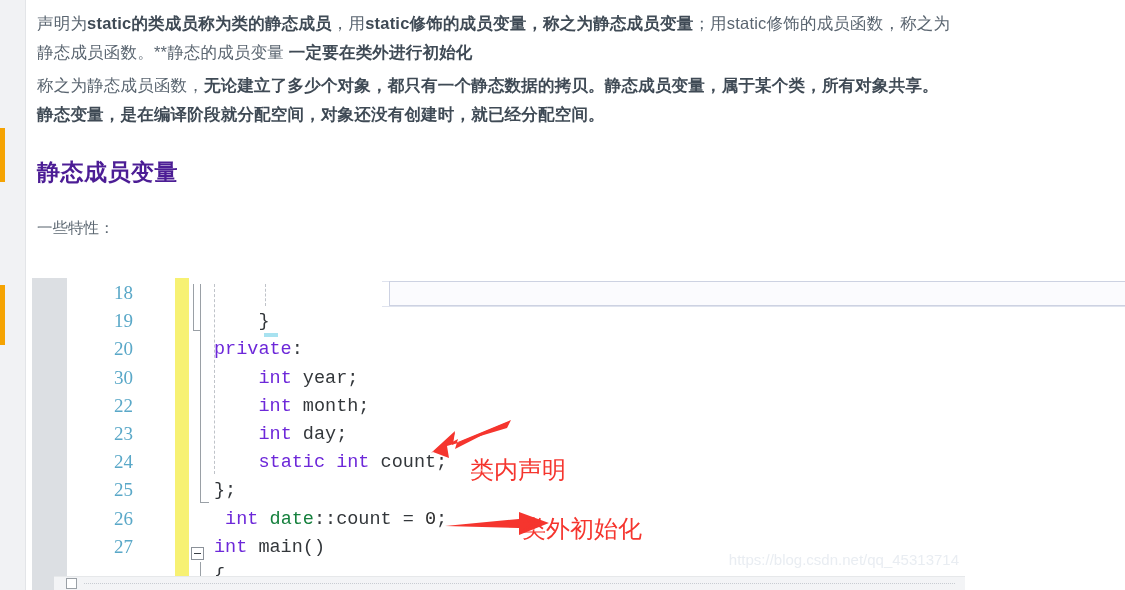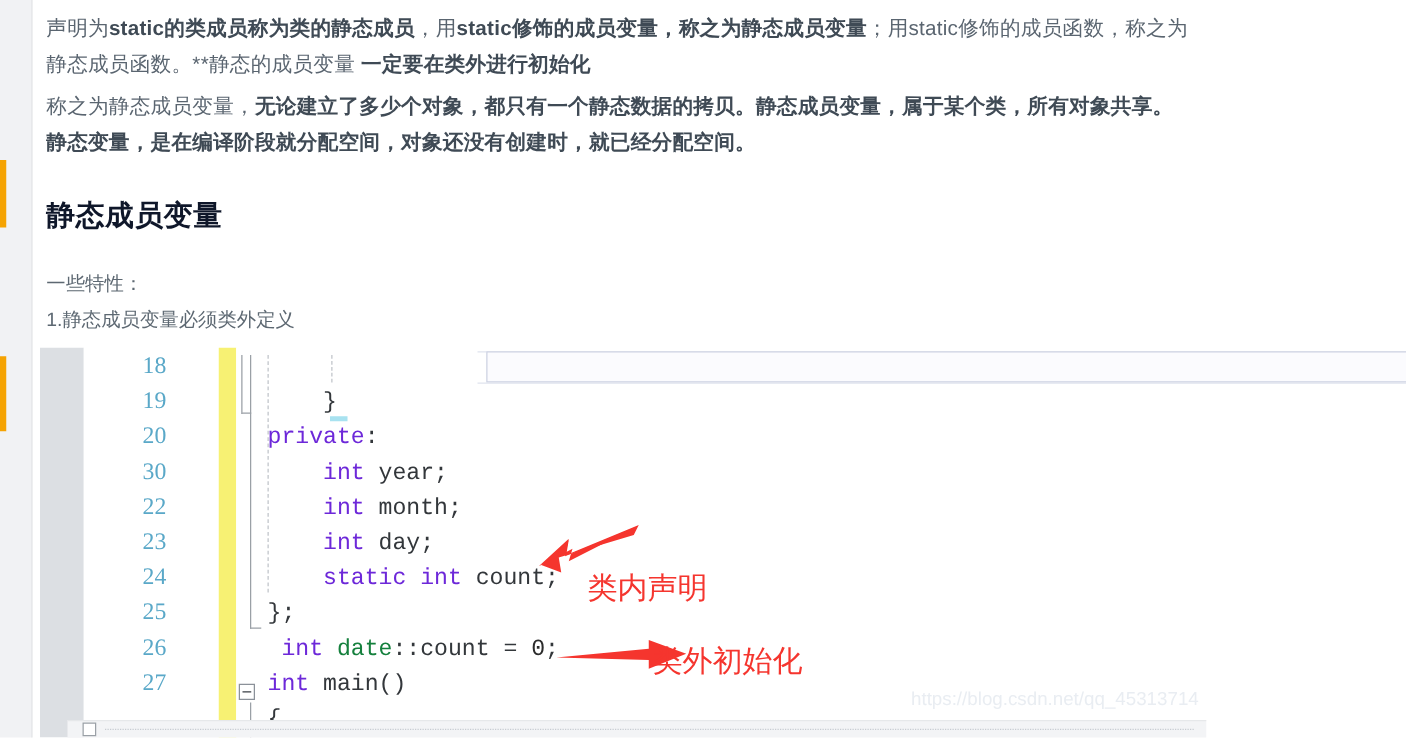--- a/index.html
+++ b/index.html
@@ -49,21 +49,21 @@
     padding: 0 10px 0 10px;
     letter-spacing: 0.2px;
   }
   #para-1 { padding-top: 9px; }
   #para-2 { padding-top: 4px; }
 
   .para b { color: #3f4a55; font-weight: bold; }
 
   h2#section-heading {
     font-size: 23px;
-    color: #0f172a;
+    color: #4c1d95;
     font-weight: bold;
     margin: 0;
     padding: 28px 10px 0 10px;
     letter-spacing: 0.5px;
   }
 
   .subtext {
     font-size: 15.5px;
     line-height: 29px;
     color: #5d6872;
@@ -242,26 +242,25 @@
 <body>
 
 <div id="left-rail">
   <div class="rail-marker" style="top:128px;height:54px;"></div>
   <div class="rail-marker" style="top:285px;height:60px;"></div>
 </div>
 
 <div id="content">
 
   <p class="para" id="para-1"><span>声明为</span><b>static的类成员称为类的静态成员</b><span>，用</span><b>static修饰的成员变量，称之为静态成员变量</b><span>；用static修饰的成员函数，称之为静态成员函数。**静态的成员变量 </span><b>一定要在类外进行初始化</b></p>
-  <p class="para" id="para-2"><span>称之为静态成员变量，</span><b>无论建立了多少个对象，都只有一个静态数据的拷贝。静态成员变量，属于某个类，所有对象共享。静态变量，是在编译阶段就分配空间，对象还没有创建时，就已经分配空间。</b></p>
+  <p class="para" id="para-2"><span>称之为静态成员函数，</span><b>无论建立了多少个对象，都只有一个静态数据的拷贝。静态成员变量，属于某个类，所有对象共享。静态变量，是在编译阶段就分配空间，对象还没有创建时，就已经分配空间。</b></p>
 
   <h2 id="section-heading">静态成员变量</h2>
 
   <p class="subtext" id="subtext-1">一些特性：</p>
-  <p class="subtext" id="subtext-2">1.静态成员变量必须类外定义</p>
 
   <div id="code-block">
 
     <div id="code-gutter-gray"></div>
     <div id="code-linenums">
         <div class="ln" style="top: 4px;">18</div>
         <div class="ln" style="top: 32.2px;">19</div>
         <div class="ln" style="top: 60.4px;">20</div>
         <div class="ln" style="top: 88.6px;">30</div>
         <div class="ln" style="top: 116.8px;">22</div>

